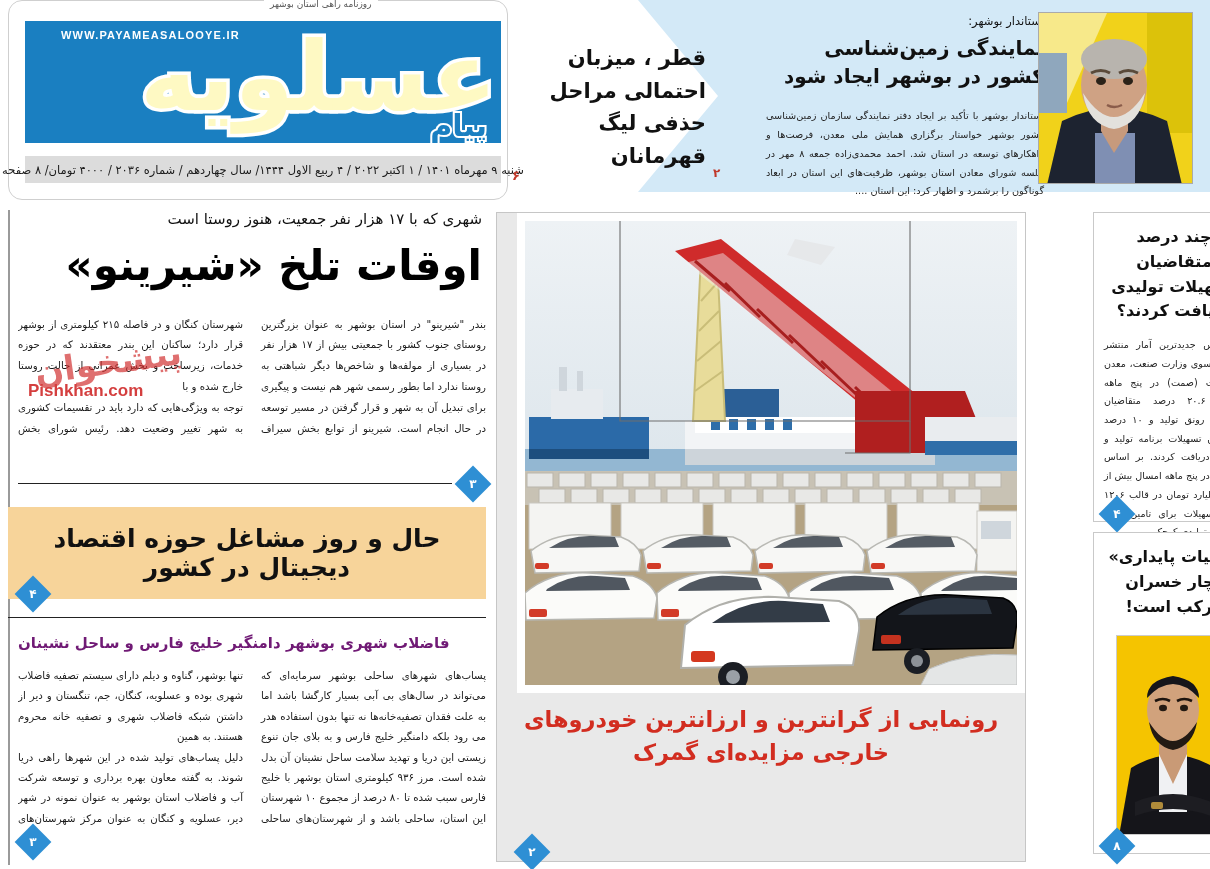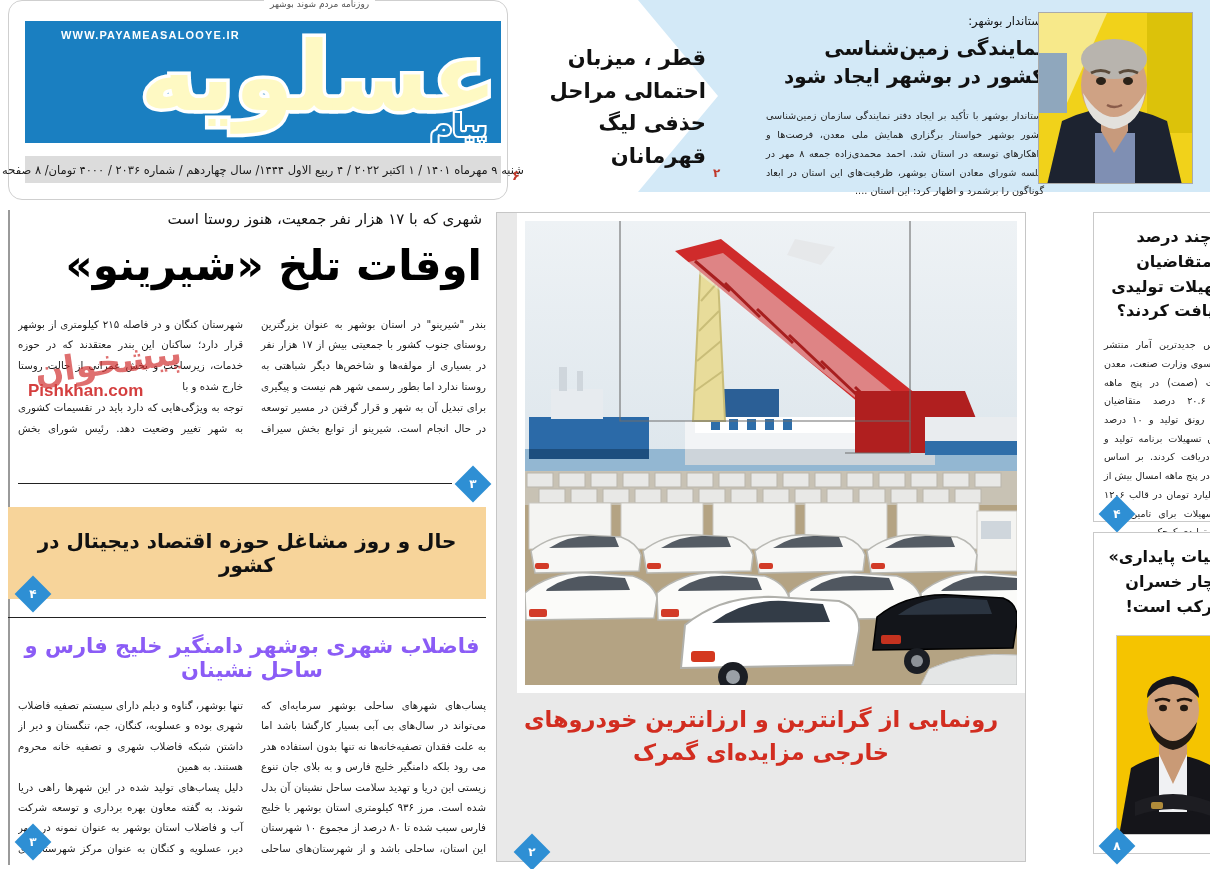--- a/index.html
+++ b/index.html
@@ -300,21 +300,21 @@
     margin-top: 8px;
     width: 478px;
     height: 92px;
     background: #f7d49a;
     display: flex;
     align-items: center;
     justify-content: center;
     position: relative;
   }
   .yellow-banner-text {
-    font-size: 20px;
+    font-size: 25px;
     font-weight: bold;
     color: #111;
     direction: rtl;
     text-align: center;
     padding: 0 14px;
   }
   .yellow-diamond {
     position: absolute;
     left: 12px;
     bottom: -8px;
@@ -322,24 +322,24 @@
 
   .hr-thin {
     width: 478px;
     height: 1.5px;
     background: #222;
     margin-top: 18px;
   }
 
   .sewage-headline {
     margin-top: 16px;
-    font-size: 21px;
-    font-weight: bold;
-    color: #8b5cf6;
-    text-align: center;
+    font-size: 15px;
+    font-weight: bold;
+    color: #701a75;
+    text-align: left;
     direction: rtl;
   }
 
   .sewage-cols {
     margin-top: 14px;
     column-count: 2;
     column-gap: 18px;
     font-size: 10.2px;
     line-height: 2.0;
     text-align: justify;
@@ -520,21 +520,21 @@
           <ellipse cx="64" cy="68" rx="5" ry="4" fill="#2b2218"></ellipse>
           <ellipse cx="91" cy="68" rx="5" ry="4" fill="#2b2218"></ellipse>
           <path d="M54 60 Q64 55 73 60" stroke="#5a4a3a" stroke-width="3" fill="none"></path>
           <path d="M82 60 Q91 55 101 60" stroke="#5a4a3a" stroke-width="3" fill="none"></path>
           <path d="M70 92 Q77 96 85 92" stroke="#8a5c4a" stroke-width="2.5" fill="none"></path>
         </svg>
       </div>
     </div>
 
     <div class="masthead-wrap">
-      <div class="masthead-tagline">روزنامه مردم شوند بوشهر</div>
+      <div class="masthead-tagline">روزنامه راهی استان بوشهر</div>
 
       <div class="masthead-blue">
         <div class="masthead-url">WWW.PAYAMEASALOOYE.IR</div>
         <div class="masthead-logo-main">عسلویه</div>
         <div class="masthead-logo-sub">پیام</div>
       </div>
 
       <div class="masthead-dateline">شنبه ۹ مهرماه ۱۴۰۱ / ۱ اکتبر ۲۰۲۲ / ۴ ربیع الاول ۱۴۴۴/ سال چهاردهم / شماره ۲۰۳۶ / ۴۰۰۰ تومان/ ۸ صفحه</div>
     </div>
 

